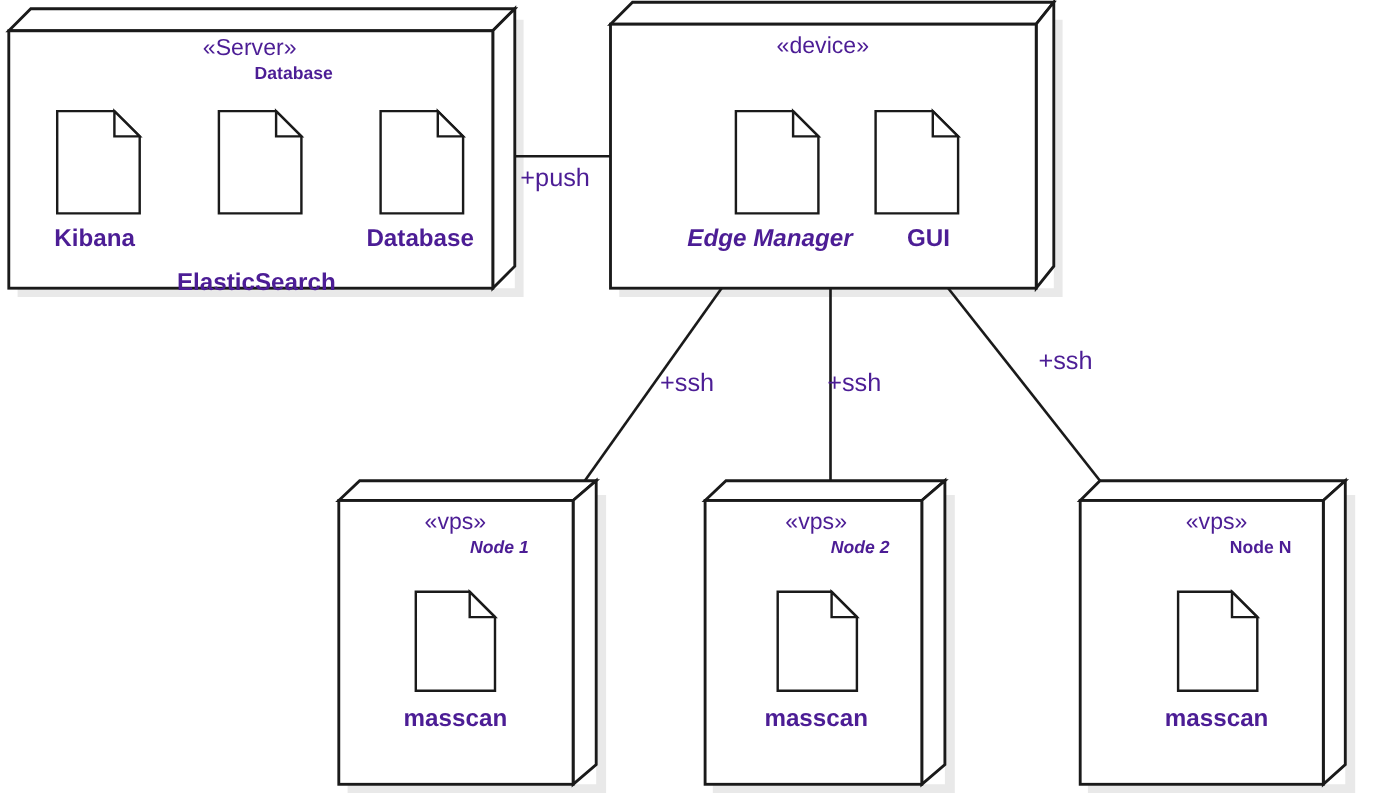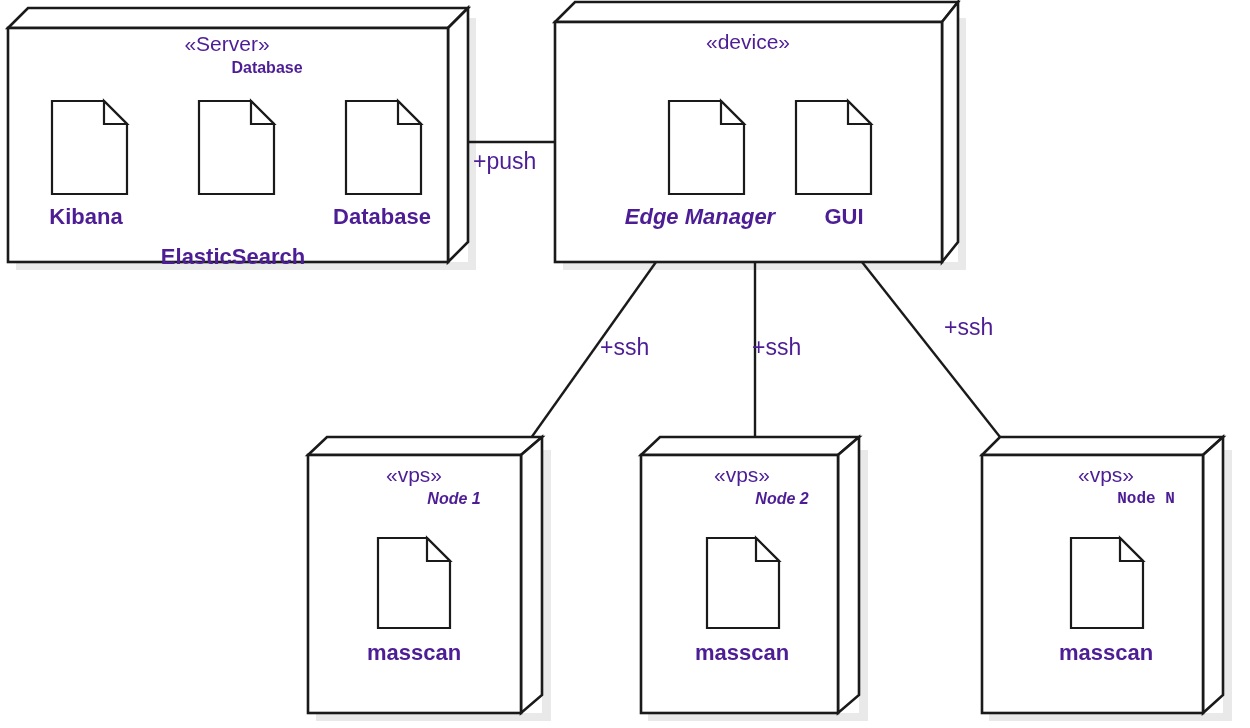--- a/index.html
+++ b/index.html
@@ -190,21 +190,21 @@
 
     <div class="txt stereotype" style="left:414px; top:464px;">«vps»</div>
     <div class="txt node-name" style="left:414px; top:491px;font-style:italic;">Node 1</div>
     <div class="txt artifact-name" style="left:414px; top:642px;">masscan</div>
 
     <div class="txt stereotype" style="left:742px; top:464px;">«vps»</div>
     <div class="txt node-name" style="left:742px; top:491px;font-style:italic;">Node 2</div>
     <div class="txt artifact-name" style="left:742px; top:642px;">masscan</div>
 
     <div class="txt stereotype" style="left:1106px; top:464px;">«vps»</div>
-    <div class="txt node-name" style="left:1106px; top:491px;font-family:Liberation Mono, monospace;">Node N</div>
+    <div class="txt node-name" style="left:1106px; top:491px;">Node N</div>
     <div class="txt artifact-name" style="left:1106px; top:642px;">masscan</div>
 
     <div class="txt edge-label" style="left:473px; top:150px;">+push</div>
     <div class="txt edge-label" style="left:600px; top:336px;">+ssh</div>
     <div class="txt edge-label" style="left:752px; top:336px;">+ssh</div>
     <div class="txt edge-label" style="left:944px; top:316px;">+ssh</div>
   </div>
 </div>
 
 </body></html>

